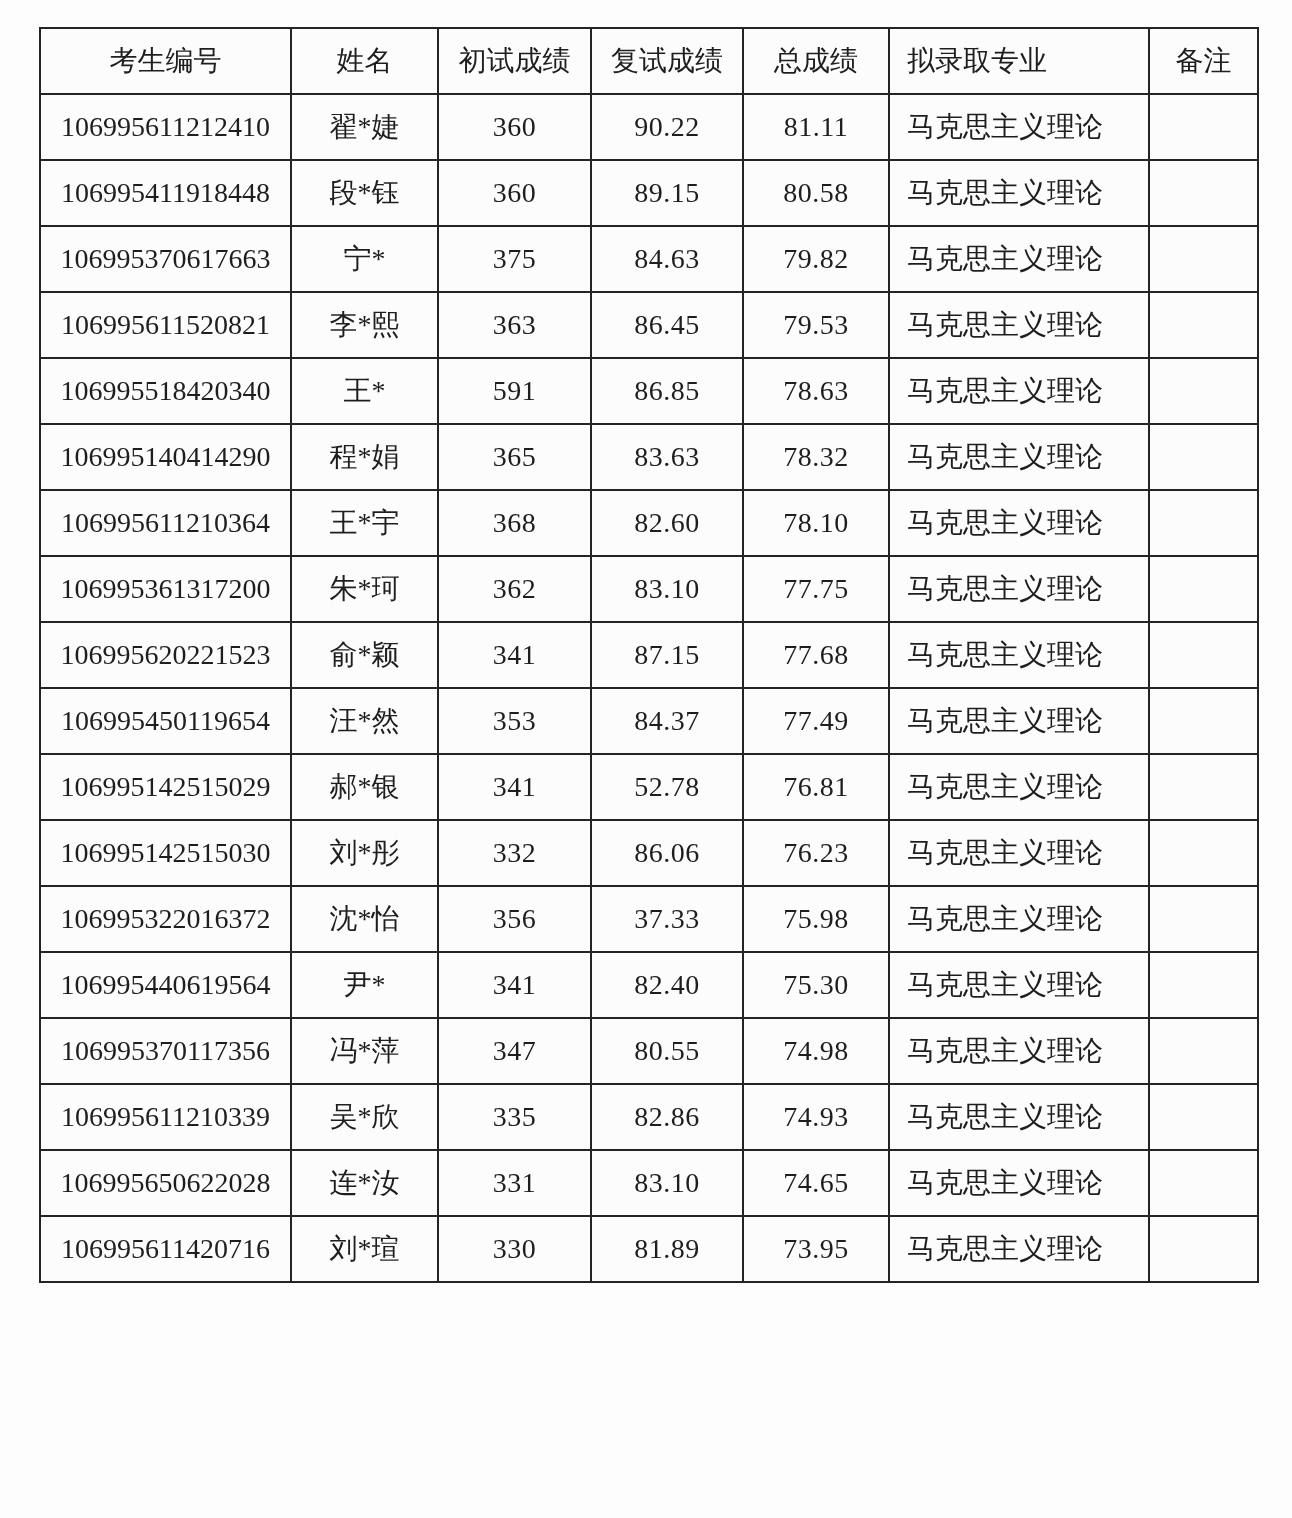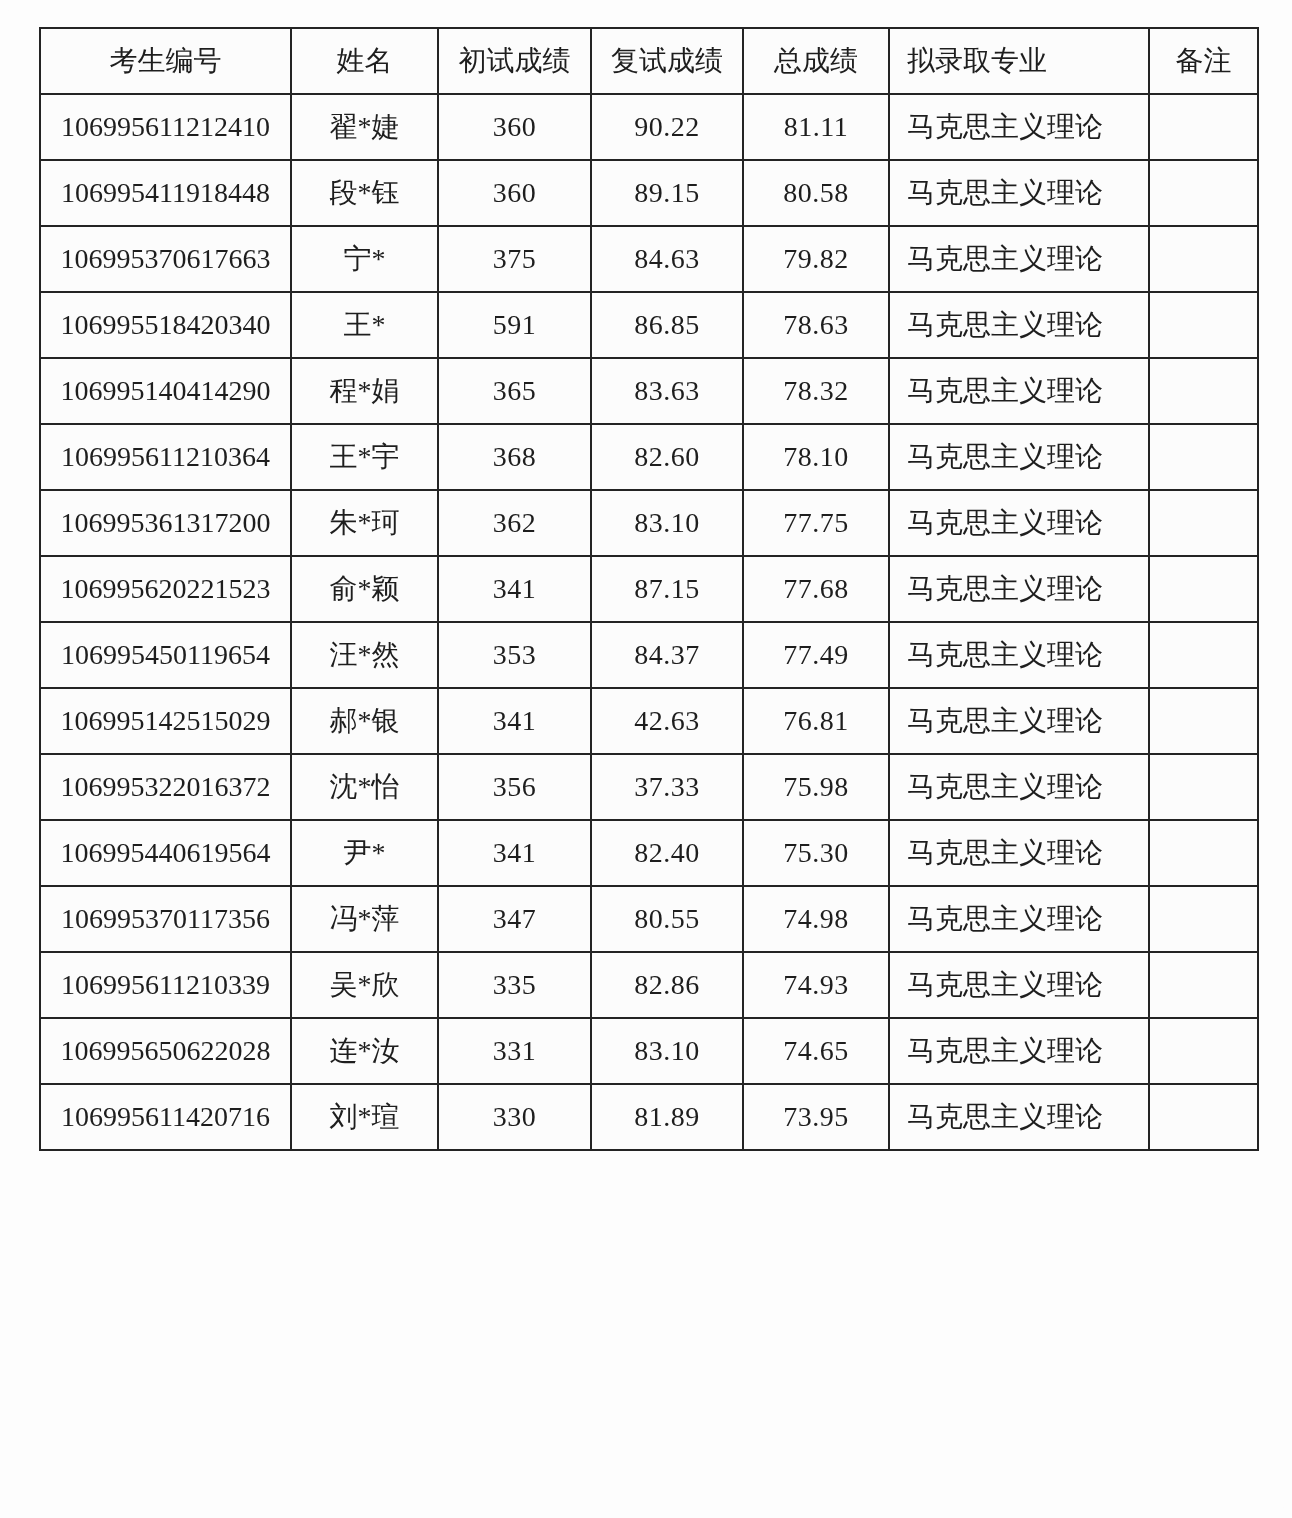--- a/index.html
+++ b/index.html
@@ -93,20 +93,29 @@
         <tr>
           <td>106995370617663</td>
           <td>宁*</td>
           <td class="score-cell">375</td>
           <td class="score-cell">84.63</td>
           <td class="score-cell">79.82</td>
           <td>马克思主义理论</td>
           <td></td>
         </tr>
         <tr>
+          <td>106995611520821</td>
+          <td>李*熙</td>
+          <td class="score-cell">363</td>
+          <td class="score-cell">86.45</td>
+          <td class="score-cell">79.53</td>
+          <td>马克思主义理论</td>
+          <td></td>
+        </tr>
+        <tr>
           <td>106995518420340</td>
           <td>王*</td>
           <td class="score-cell">591</td>
           <td class="score-cell">86.85</td>
           <td class="score-cell">78.63</td>
           <td>马克思主义理论</td>
           <td></td>
         </tr>
         <tr>
           <td>106995140414290</td>
@@ -150,22 +159,31 @@
           <td class="score-cell">353</td>
           <td class="score-cell">84.37</td>
           <td class="score-cell">77.49</td>
           <td>马克思主义理论</td>
           <td></td>
         </tr>
         <tr>
           <td>106995142515029</td>
           <td>郝*银</td>
           <td class="score-cell">341</td>
-          <td class="score-cell">42.63</td>
+          <td class="score-cell">52.78</td>
           <td class="score-cell">76.81</td>
+          <td>马克思主义理论</td>
+          <td></td>
+        </tr>
+        <tr>
+          <td>106995142515030</td>
+          <td>刘*彤</td>
+          <td class="score-cell">332</td>
+          <td class="score-cell">86.06</td>
+          <td class="score-cell">76.23</td>
           <td>马克思主义理论</td>
           <td></td>
         </tr>
         <tr>
           <td>106995322016372</td>
           <td>沈*怡</td>
           <td class="score-cell">356</td>
           <td class="score-cell">37.33</td>
           <td class="score-cell">75.98</td>
           <td>马克思主义理论</td>

